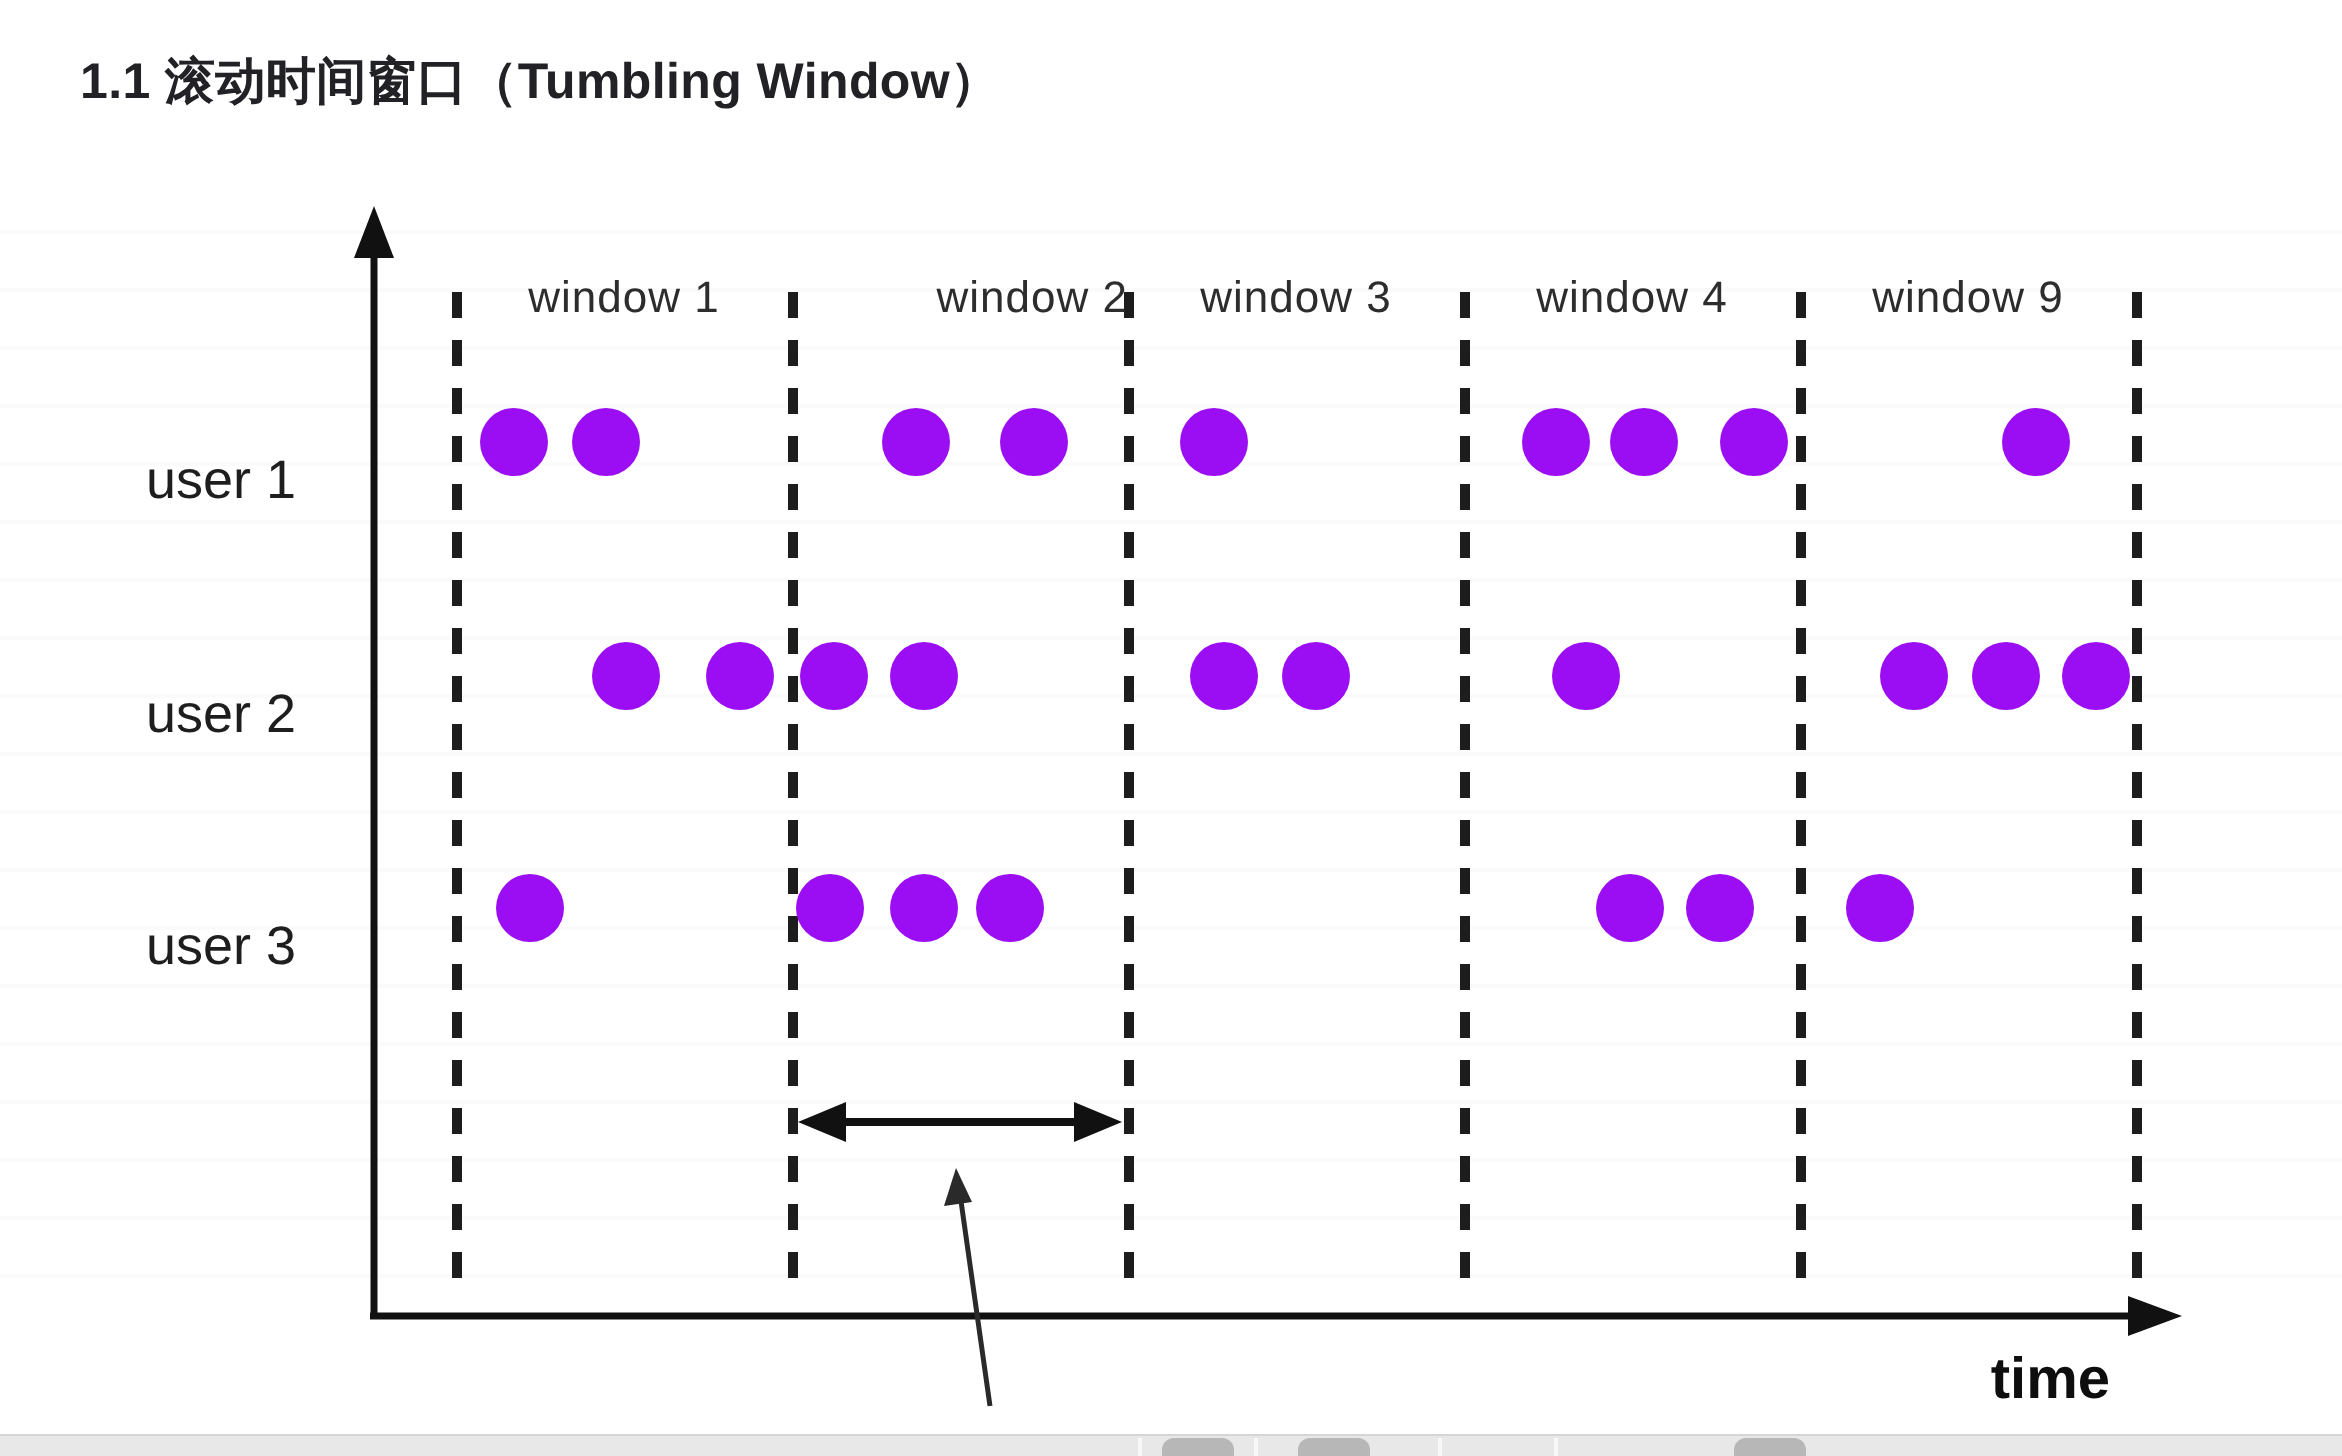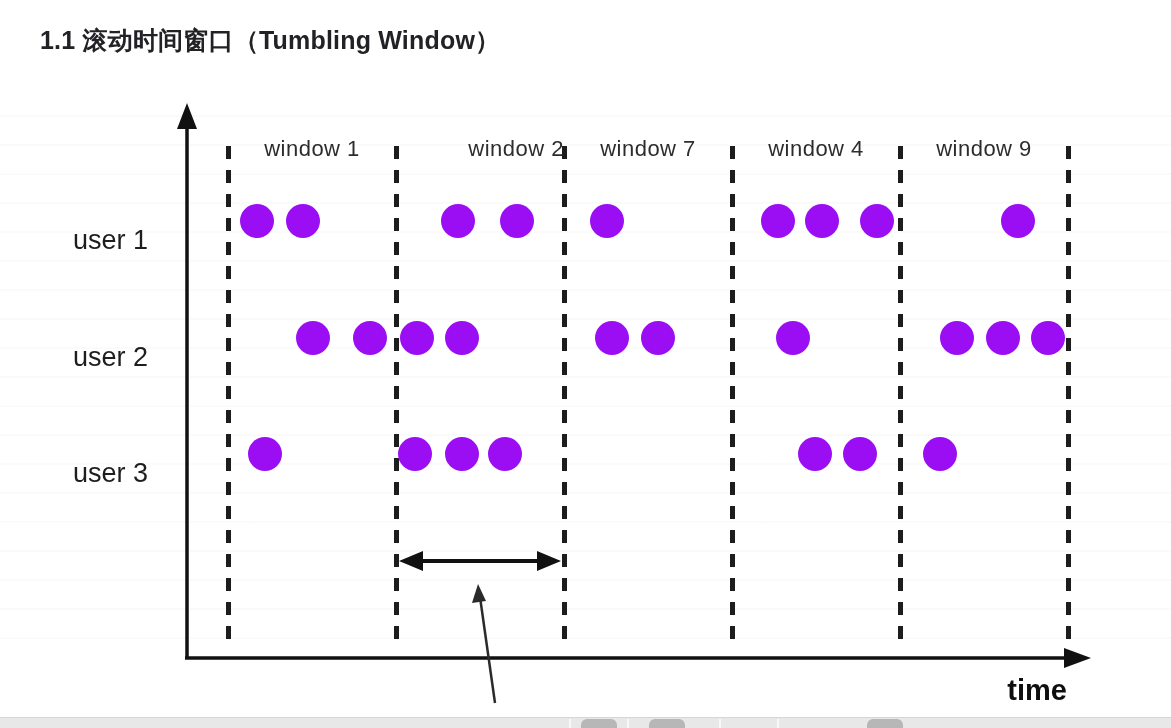--- a/index.html
+++ b/index.html
@@ -28,21 +28,21 @@
     font-size:22px;color:#2d2d2d;letter-spacing:.5px;
   }
   .user-label{
     position:absolute;left:38px;width:110px;text-align:right;
     font-size:27px;color:#1e1e1e;margin-top:20px;
   }
   .event-dot{
     position:absolute;width:34px;height:34px;border-radius:50%;
   }
   .time-label{
-    position:absolute;right:104px;top:674px;
+    position:absolute;right:116px;top:674px;
     font-size:29px;font-weight:600;color:#0e0e0e;
   }
   .watermark{
     position:absolute;right:8px;top:699px;
     font-size:15px;color:#cccccc;letter-spacing:.3px;white-space:nowrap;
   }
   .bottom-bar{
     position:absolute;left:0;top:717px;width:1171px;height:11px;
     background:#e8e8e8;border-top:1px solid #d6d6d6;box-sizing:border-box;
   }
@@ -83,21 +83,21 @@
       <div class="dash-line" style="left: 225.5px;"></div>
       <div class="dash-line" style="left: 393.5px;"></div>
       <div class="dash-line" style="left: 561.5px;"></div>
       <div class="dash-line" style="left: 729.5px;"></div>
       <div class="dash-line" style="left: 897.5px;"></div>
       <div class="dash-line" style="left: 1065.5px;"></div>
     </div>
   <div id="window-labels">
       <div class="window-label" style="left: 228px;">window 1</div>
       <div class="window-label" style="left: 396px; text-align: right;">window 2</div>
-      <div class="window-label" style="left: 564px;">window 7</div>
+      <div class="window-label" style="left: 564px;">window 3</div>
       <div class="window-label" style="left: 732px;">window 4</div>
       <div class="window-label" style="left: 900px;">window 9</div>
     </div>
   <div id="rows">
       <div class="user-label" style="top: 205px;">user 1</div>
       <div class="event-dot" style="left: 240px; top: 204px; background: rgb(155, 13, 243);"></div>
       <div class="event-dot" style="left: 286px; top: 204px; background: rgb(155, 13, 243);"></div>
       <div class="event-dot" style="left: 441px; top: 204px; background: rgb(155, 13, 243);"></div>
       <div class="event-dot" style="left: 500px; top: 204px; background: rgb(155, 13, 243);"></div>
       <div class="event-dot" style="left: 590px; top: 204px; background: rgb(155, 13, 243);"></div>

